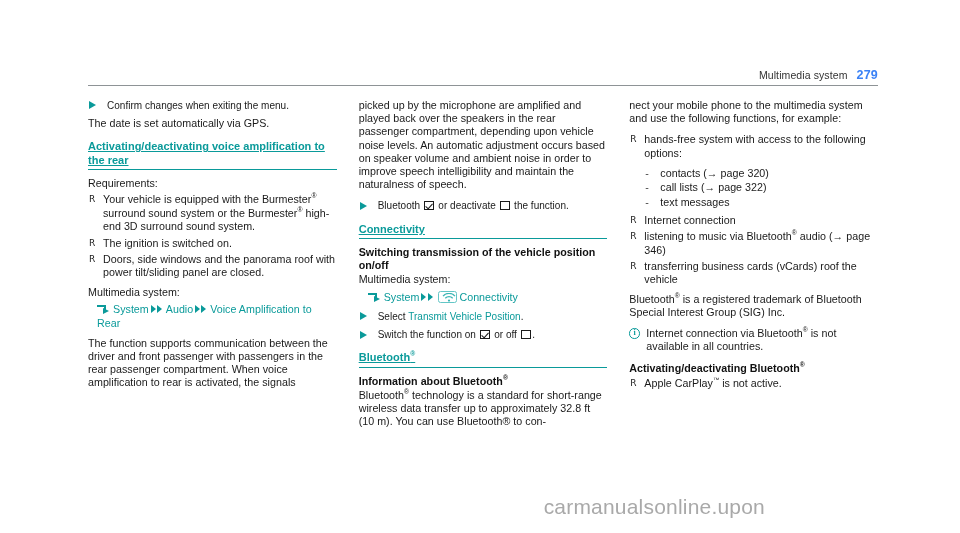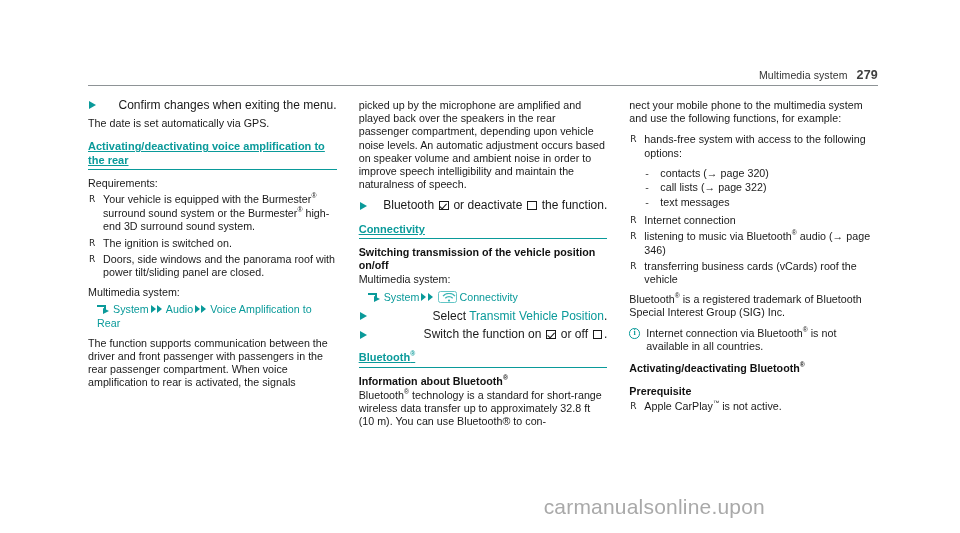--- a/index.html
+++ b/index.html
@@ -19,21 +19,21 @@
 
   
   .header-row {
     position: absolute;
     left: 88px; top: 68px; width: 790px;
     display: flex; justify-content: flex-end; align-items: baseline;
     font-size: 10.5px;
   }
   .header-title { color: #333; letter-spacing: .1px; }
   .header-page {
-    font-weight: bold; font-size: 12.5px; color: #404040;
+    font-weight: bold; font-size: 12.5px; color: #3b82f6;
     margin-left: 9px; letter-spacing: .2px; text-align: right;
   }
   .header-rule {
     position: absolute;
     left: 88px; top: 85px; width: 790px; height: 1px;
     background: #8e9396;
   }
 
   
   .cols {
@@ -107,25 +107,24 @@
   ul.dash > li::before {
     content: "-";
     position: absolute; left: 2px; top: 0;
     color: #444; font-size: 10.7px;
   }
 
   
   .step {
     position: relative;
     padding-left: 19px;
-    font-size: 12px;
+    font-size: 10px;
     line-height: 13.2px;
     margin: 0 0 5px 0;
     letter-spacing: .02px;
-    text-align: right;
   }
   .step .tri {
     position: absolute; left: 1px; top: 2.4px;
     width: 0; height: 0;
     border-left: 7px solid #0a9a9a;
     border-top: 4.4px solid transparent;
     border-bottom: 4.4px solid transparent;
   }
 
   
@@ -362,21 +361,20 @@
 
       <p class="body" style="margin-top:6px"><span>Bluetooth</span><sup>®</sup> <span>is a registered trademark of Bluetooth Special Interest Group (SIG) Inc.</span></p>
 
       <div class="note">
         <span class="ico-info">i</span>
         <span>Internet connection via Bluetooth</span><sup>®</sup> <span>is not available in all countries.</span>
       </div>
 
       <p class="h-bold sp"><span>Activating/deactivating Bluetooth</span><sup>®</sup></p>
 
-      <p class="h-bold sp" style="margin-bottom:2px">Prerequisite</p>
 
       <ul class="bul">
         <li>Apple CarPlay<sup class="tm">™</sup> is not active.</li>
       </ul>
     </div>
 
   </div>
 
   <div class="watermark">carmanualsonline.upon</div>
 </div>

